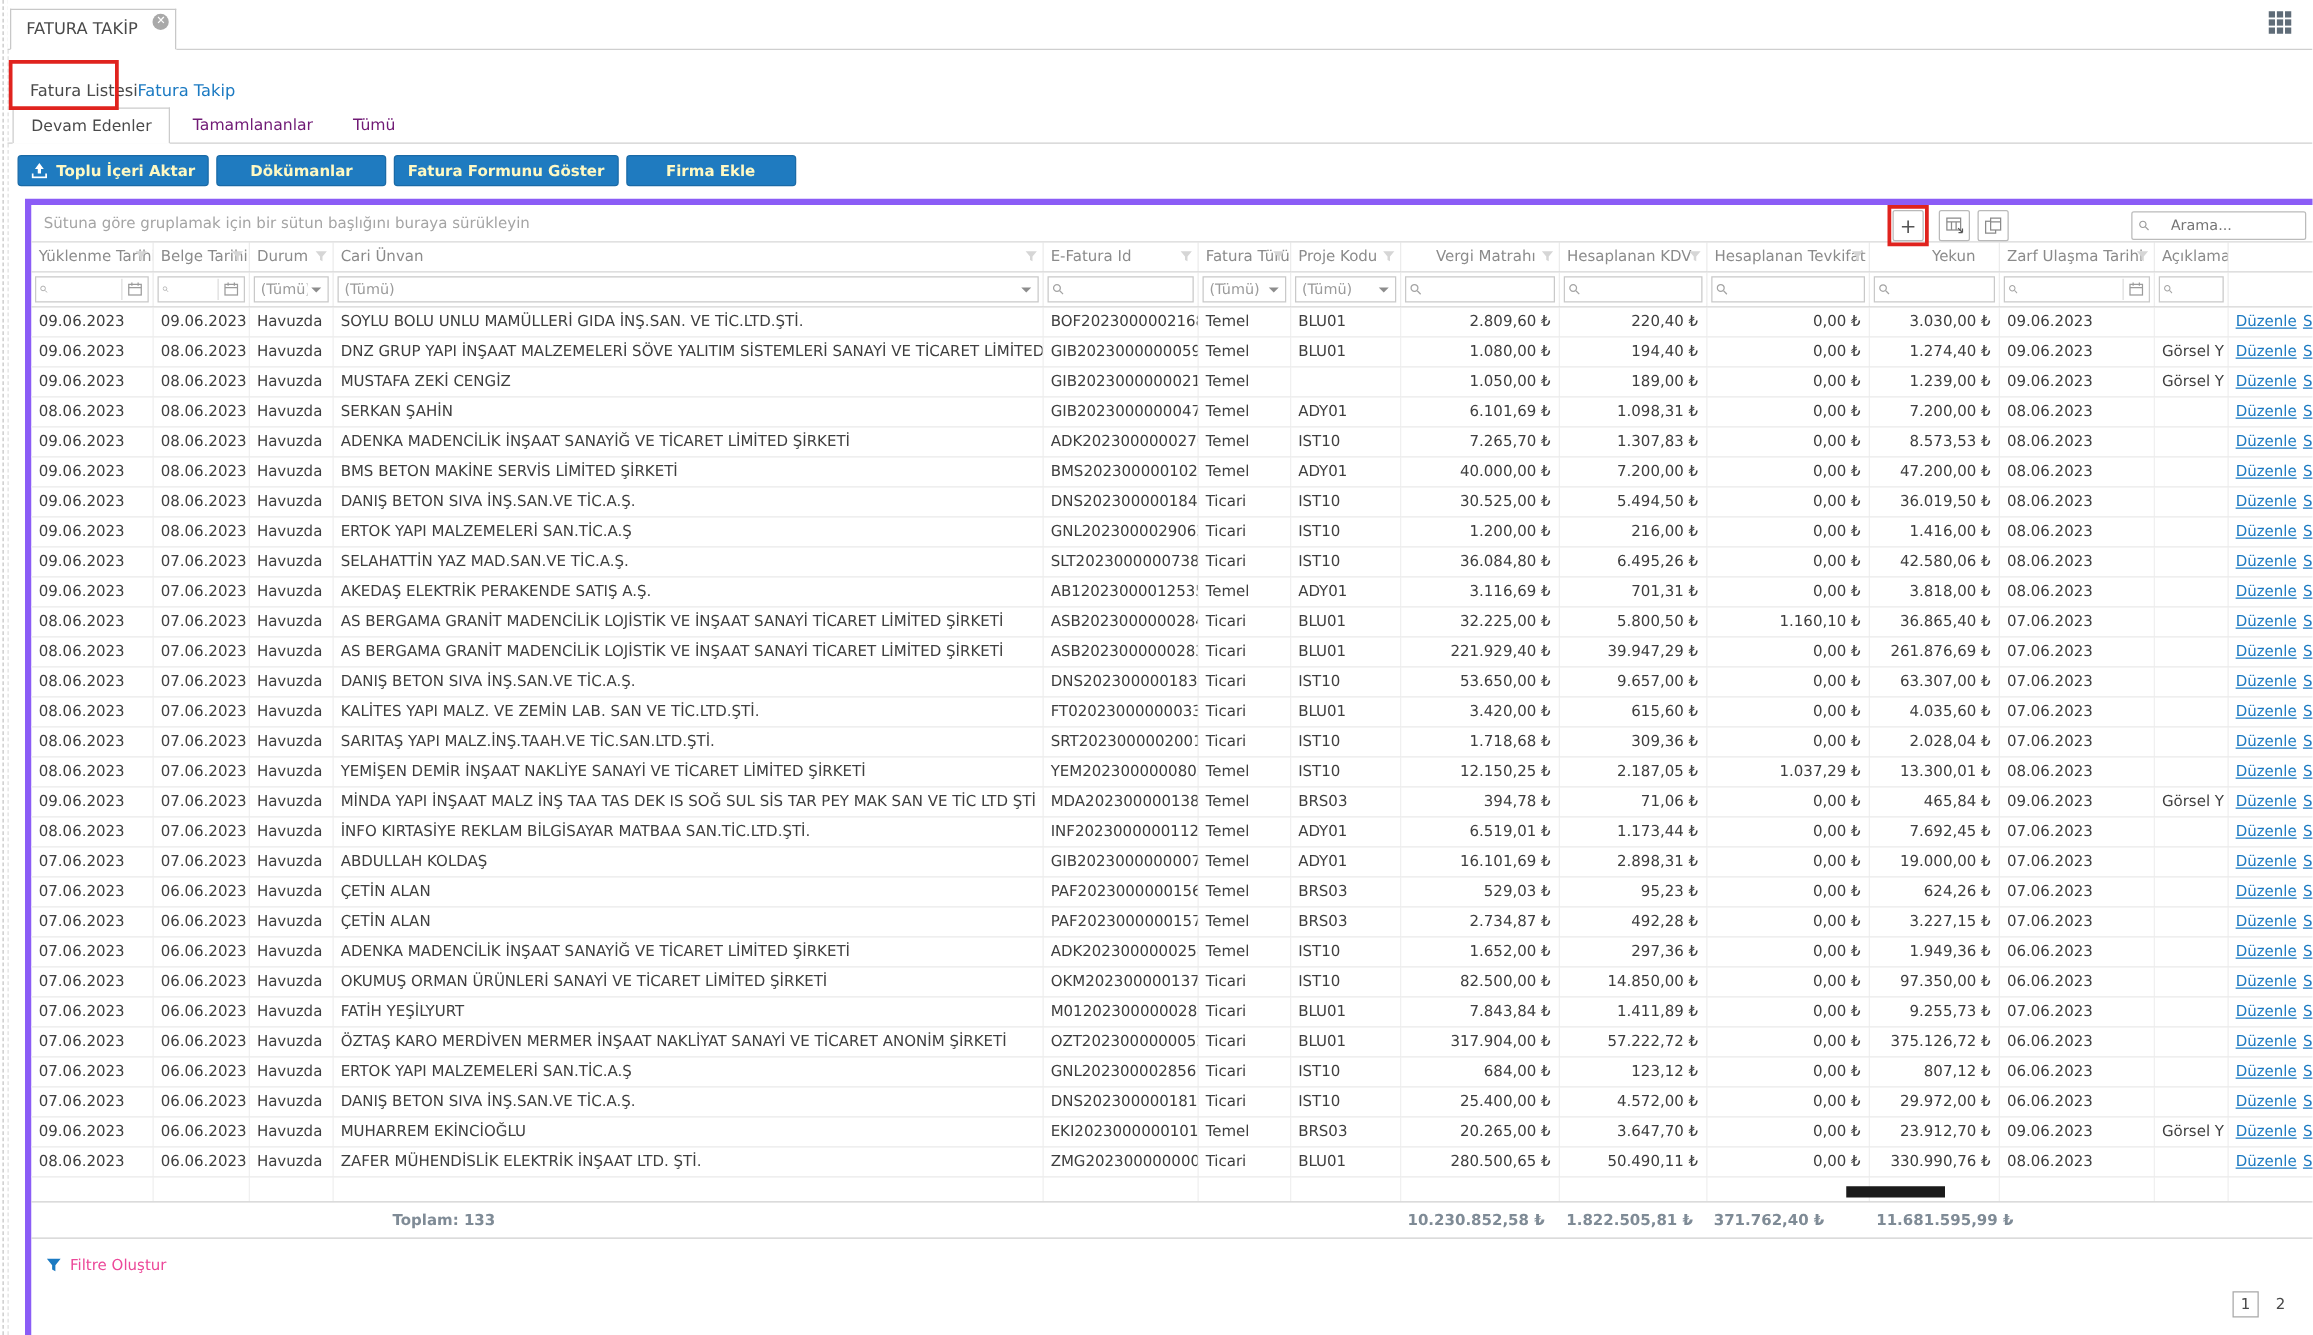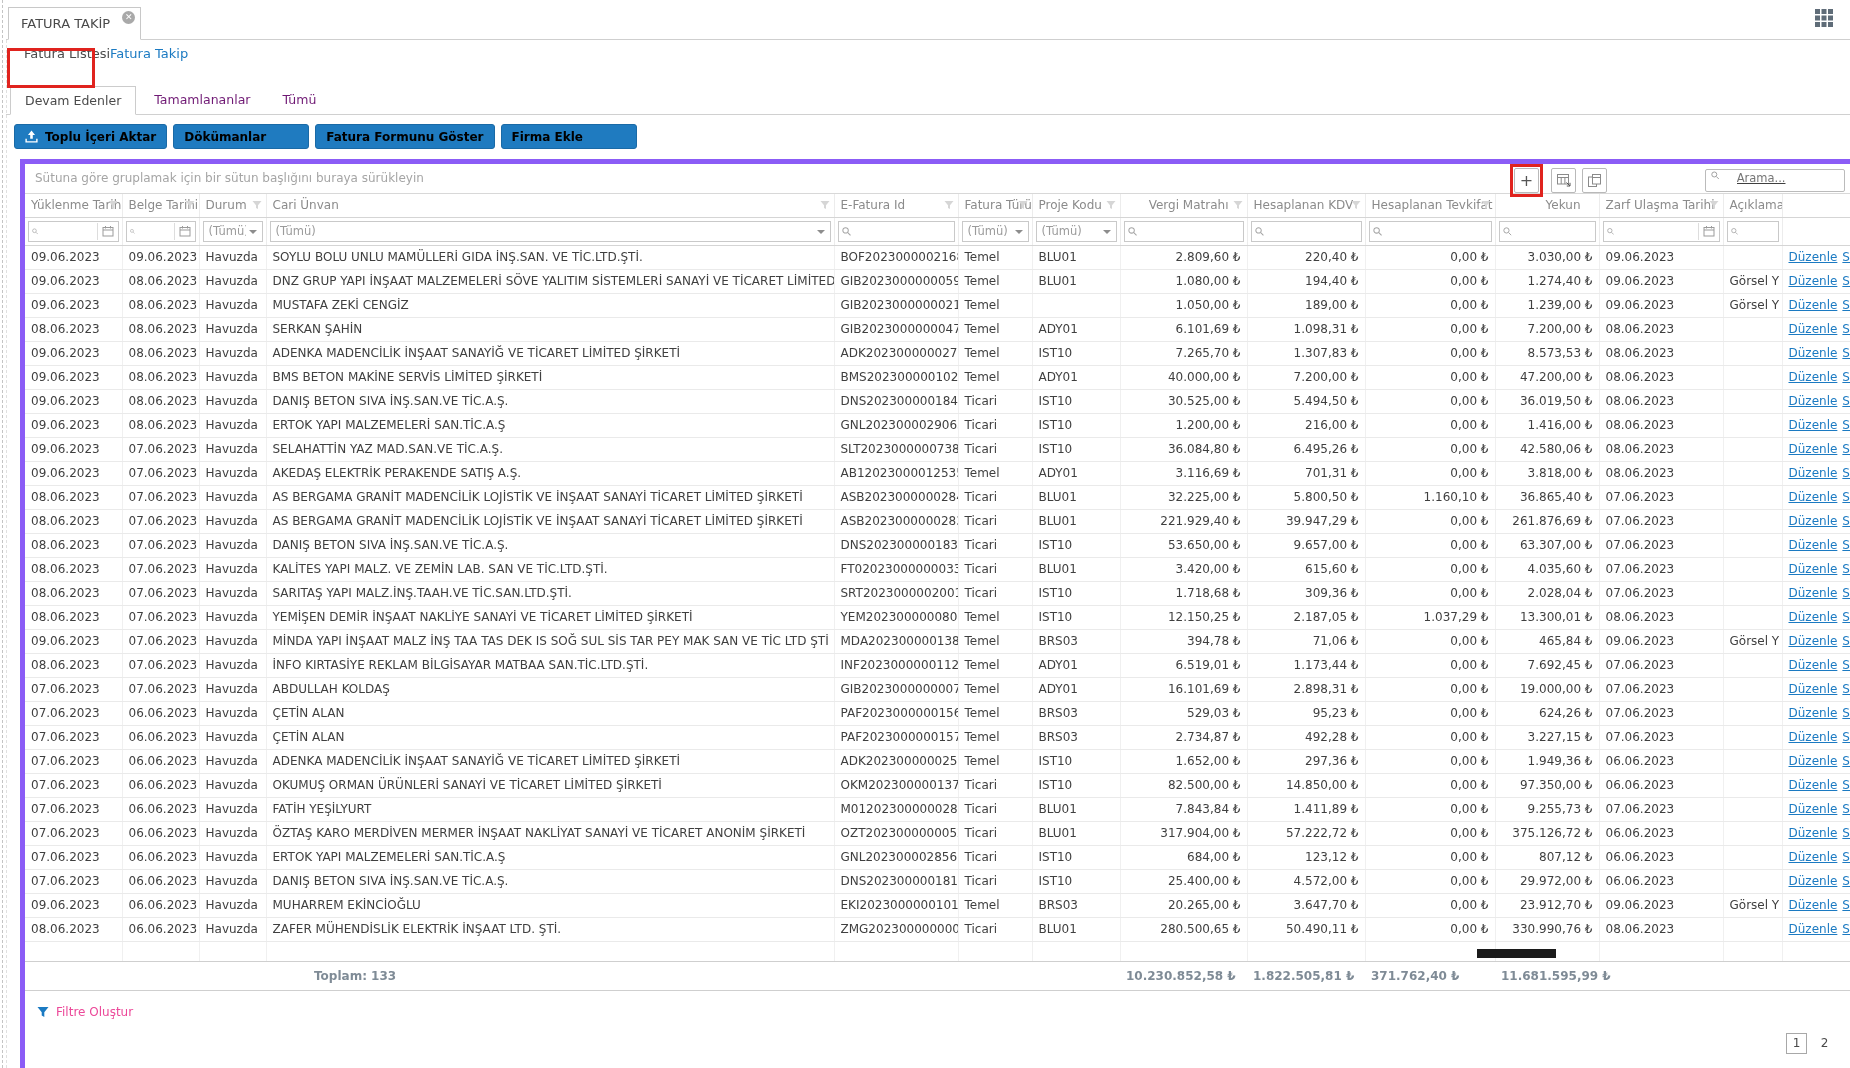--- a/index.html
+++ b/index.html
@@ -7,43 +7,43 @@
        font-family:"DejaVu Sans","Liberation Sans",sans-serif;position:relative;font-size:12px;color:#3f3f3f;}
   .splitline{position:absolute;left:2px;top:0;bottom:0;width:3px;border-left:1px dashed #c4c4c4;border-right:1px dashed #e0e0e0;}
   
   .tabstrip{position:absolute;left:6px;top:0;right:0;height:39px;border-bottom:1px solid #cfcfcf;background:#fff;}
   .doctab{position:absolute;left:2px;top:7px;height:31px;background:#fff;border:1px solid #c8c8c8;border-bottom:1px solid #fff;
           display:flex;align-items:center;padding:0 30px 0 12px;font-size:13px;color:#4a4a4a;z-index:2;top:7px;box-sizing:border-box;height:33px;}
   .closeicon{position:absolute;top:3px;right:5px;width:13px;height:13px;border-radius:50%;background:#a9a9a9;color:#fff;
              font-size:9px;line-height:13px;text-align:center;cursor:pointer;}
   .appsicon{position:absolute;top:8px;right:16px;width:20px;height:20px;cursor:pointer;}
   
-  .navrow{position:absolute;left:6px;top:31px;height:44px;right:0;text-decoration:underline;}
+  .navrow{position:absolute;left:6px;top:51px;height:44px;right:0;text-decoration:underline;}
   .navlink{position:absolute;top:15px;font-size:13px;}
   .navlink.active{color:#4a4a4a;}
   .navlink.blue{color:#1b7ac2;cursor:pointer;}
   .redbox1{position:absolute;left:7px;top:48px;width:82px;height:34px;border:3px solid #e0231e;z-index:5;}
   
   .viewtabs{position:absolute;left:6px;top:84px;right:0;height:30px;border-bottom:1px solid #d0d0d0;display:flex;align-items:flex-end;}
   .vtab{height:29px;box-sizing:border-box;display:flex;align-items:center;padding:0 14px;margin-left:4px;font-size:12.5px;}
   .vtab.active{background:#fff;border:1px solid #cccccc;border-bottom:1px solid #fff;margin-bottom:-1px;color:#4a4a4a;}
   .vtab.link{color:#701a75;cursor:pointer;}
   
   .btnrow{position:absolute;left:14px;top:124px;display:flex;gap:6px;}
-  .bluebtn{min-width:136px;height:25px;background:#1f7bc0;border:1px solid #1a6aa6;border-radius:3px;color:#000000;
-           font-size:12px;font-weight:bold;display:flex;align-items:center;justify-content:space-between;gap:7px;cursor:pointer;padding:0 10px;box-sizing:border-box;}
+  .bluebtn{min-width:136px;height:25px;background:#1f7bc0;border:1px solid #1a6aa6;border-radius:3px;color:#fef9c3;
+           font-size:12px;font-weight:bold;display:flex;align-items:center;justify-content:center;gap:7px;cursor:pointer;padding:0 10px;box-sizing:border-box;}
   
   .grid{position:absolute;left:8px;top:159px;width:1836px;height:1051px;border:5px solid #8b5cf6;box-sizing:border-box;background:#fff;margin-left:12px;}
   .grouppanel{height:29px;line-height:29px;padding-left:10px;color:#a5a5a5;border-bottom:1px solid #d8d8d8;font-size:12px;position:relative;}
   .gridtoolbar{position:absolute;top:1px;left:1485px;right:6px;height:30px;display:flex;align-items:center;gap:6px;z-index:4;}
   .toolbtn{width:25px;height:25px;border:1px solid #b9b9b9;background:#fff;display:flex;align-items:center;justify-content:center;
            font-size:16px;color:#555;cursor:pointer;box-sizing:border-box;border-radius:2px;}
   .redwrap{border:3px solid #e0231e;padding:1px;display:flex;margin-right:2px;}
   .tbspacer{flex:1;}
-  .searchbox{width:140px;height:23px;border:1px solid #bbb;border-radius:2px;background:#fff;display:flex;align-items:flex-start;padding:0 5px;gap:15px;box-sizing:border-box;text-decoration:underline;}
+  .searchbox{width:140px;height:23px;border:1px solid #bbb;border-radius:2px;background:#fff;display:flex;align-items:center;padding:0 5px;gap:15px;box-sizing:border-box;}
   .searchbox input{border:0;outline:0;width:100%;font-size:11.5px;font-family:inherit;color:#555;}
   table.dx{border-collapse:collapse;table-layout:fixed;width:1834px;}
   td{box-sizing:border-box;}
   .hcell{height:23px;border-bottom:1px solid #d5d5d5;border-right:1px solid #ececec;color:#8b8b8b;font-size:12px;
          padding:0 16px 0 6px;white-space:nowrap;overflow:hidden;position:relative;cursor:pointer;}
   .hcell.r{text-align:right;padding-right:18px;}
   .hcell .funnel{position:absolute;right:4px;top:6px;}
   .fcell{height:28px;border-bottom:1px solid #d5d5d5;border-right:1px solid #ececec;padding:2px 3px;}
   .fbox{display:flex;align-items:center;border:1px solid #c9c9c9;height:21px;background:#fff;padding:0 3px;gap:3px;box-sizing:border-box;}
   .fbox input{border:0;outline:0;width:100%;min-width:0;font-size:11px;font-family:inherit;}

